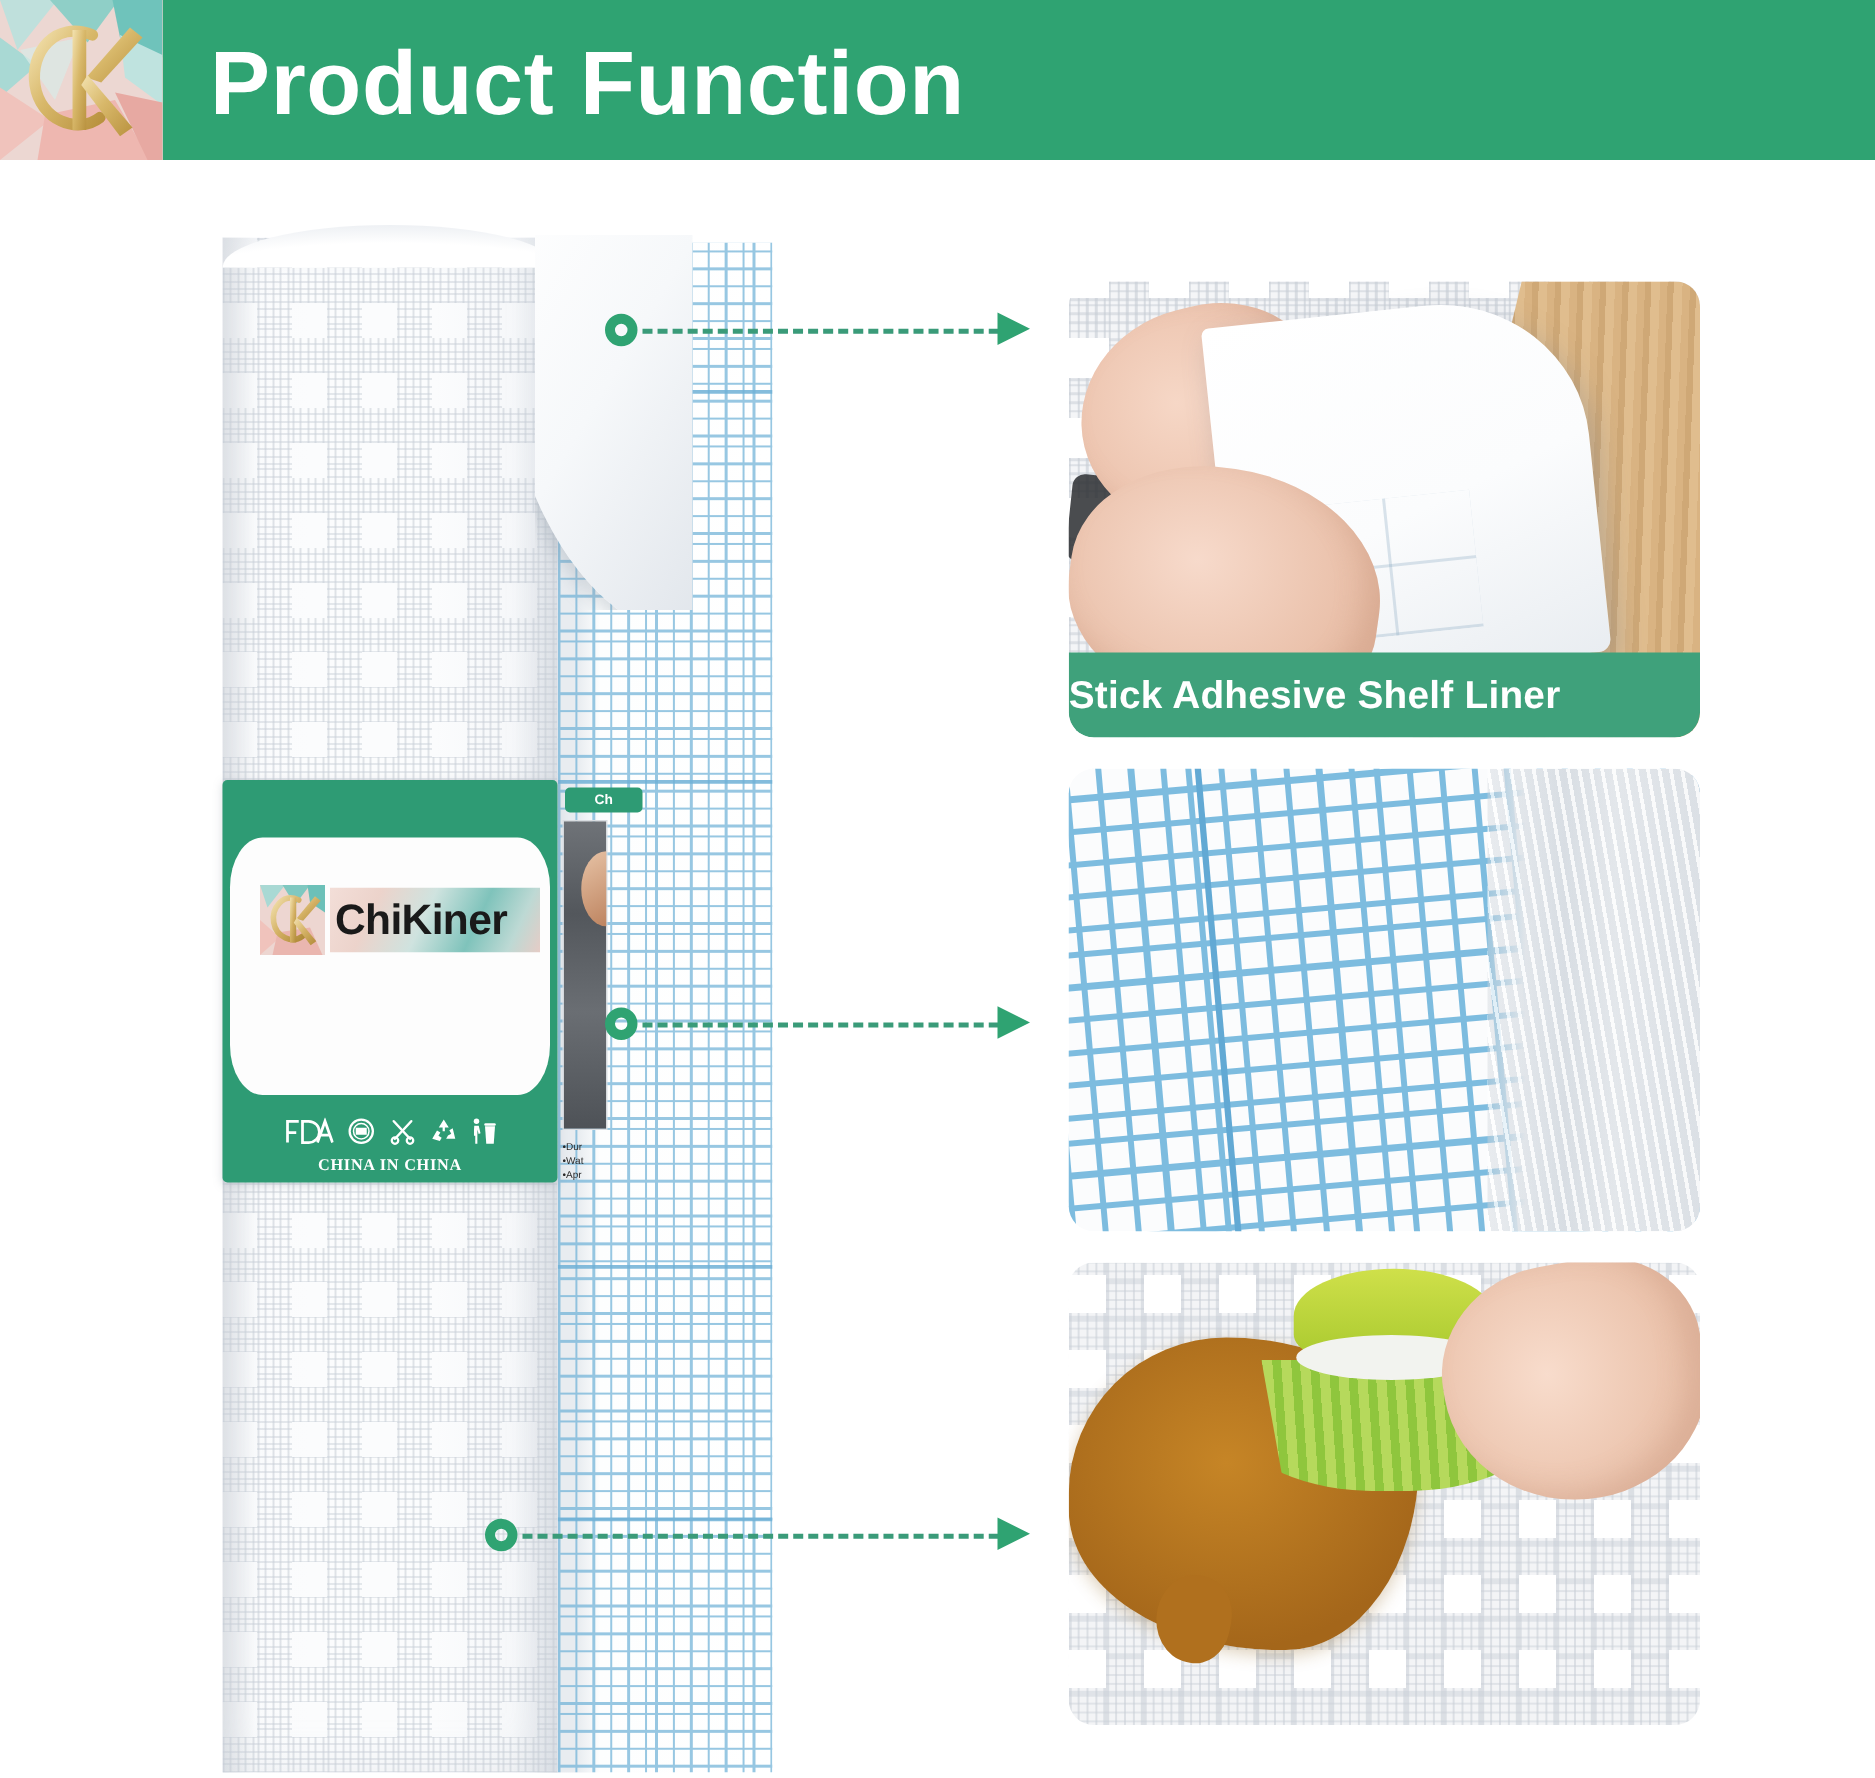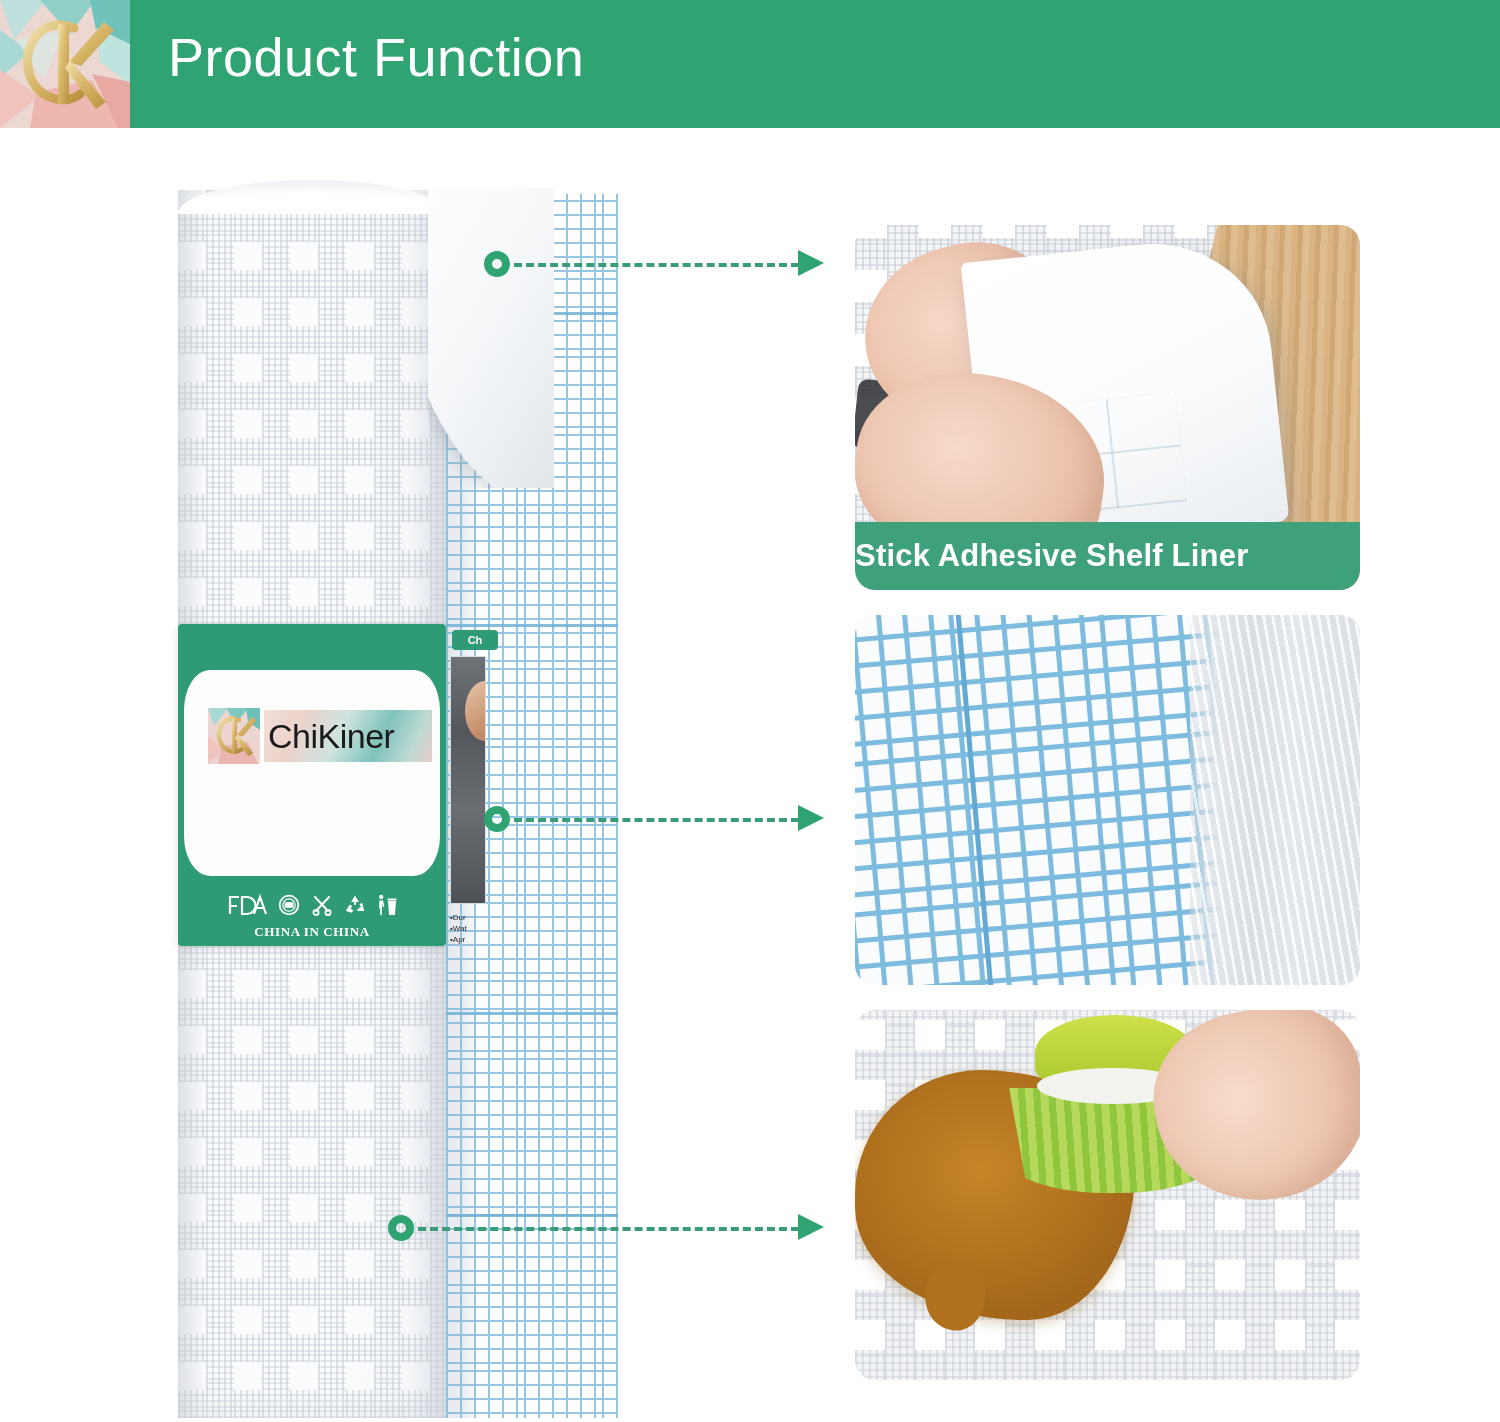--- a/index.html
+++ b/index.html
@@ -7,21 +7,21 @@
        font-family:"Liberation Sans",sans-serif;}
 
   
   .header{position:absolute;left:0;top:0;width:1500px;height:128px;}
   .header-band{position:absolute;left:130px;top:0;width:1370px;height:128px;
                background:#2FA372;}
   .logo-tile{position:absolute;left:0;top:0;width:130px;height:128px;
              overflow:hidden;background:#e9c3bd;}
   .logo-tile svg{display:block;width:130px;height:128px;}
   .header-title{position:absolute;left:168px;top:26px;
-                font-size:54px;font-weight:normal;color:#ffffff;
+                font-size:72px;font-weight:bold;color:#ffffff;
                 letter-spacing:.5px;white-space:nowrap;
                 font-family:"Liberation Sans",sans-serif;}
 
   
   .roll-area{position:absolute;left:160px;top:180px;width:460px;height:1240px;}
 
   .roll-body{position:absolute;left:18px;top:10px;width:268px;height:1228px;
     background:
       linear-gradient(90deg,
         rgba(225,228,232,.95) 0px,
@@ -90,35 +90,35 @@
     border-radius:26px 26px 26px 26px / 40px 40px 40px 40px;}
   .label-logo-row{position:absolute;left:30px;top:84px;width:224px;height:56px;
     display:flex;align-items:center;gap:4px;}
   .label-logo-tile{width:52px;height:56px;overflow:hidden;flex:none;}
   .label-logo-tile svg{display:block;width:52px;height:56px;}
   .label-wordmark{flex:1;height:52px;position:relative;overflow:hidden;}
   .label-wordmark .wm-bg{position:absolute;inset:0;
     background:
       linear-gradient(115deg,#f3ded8 0%,#ecd3cb 22%,#cfe3df 45%,#7fc3bb 68%,#bdd9d4 86%,#e6ccc6 100%);}
   .label-wordmark .wm-txt{position:absolute;left:4px;top:1px;right:0;
-    font-size:34px;font-weight:normal;color:#1a1a1a;letter-spacing:-.5px;
+    font-size:34px;font-weight:bold;color:#1a1a1a;letter-spacing:-.5px;
     font-family:"Liberation Sans",sans-serif;line-height:50px;}
   .label-sub{position:absolute;left:14px;top:148px;width:240px;
     text-align:center;font-family:"Liberation Serif",serif;
     font-size:15.5px;font-weight:bold;color:#1b1b1b;line-height:23px;}
   .label-icons{position:absolute;left:16px;top:264px;width:236px;height:34px;
     display:flex;align-items:center;justify-content:center;gap:11px;}
   .label-icons svg{display:block;}
   .label-made{position:absolute;left:0;top:300px;width:268px;text-align:center;
     font-family:"Liberation Serif",serif;font-size:13px;font-weight:bold;
     color:#ffffff;letter-spacing:.6px;}
 
   
   .label2{position:absolute;left:286px;top:444px;width:60px;height:322px;}
-  .label2-chip{position:absolute;left:6px;top:6px;width:46px;height:20px;
+  .label2-chip{position:absolute;left:6px;top:6px;width:62px;height:20px;
     background:#2E9B74;border-radius:4px;
     color:#fff;font-size:11px;font-weight:bold;line-height:20px;text-align:center;
     overflow:hidden;}
   .label2-photo{position:absolute;left:4px;top:32px;width:34px;height:246px;
     background:linear-gradient(180deg,#6f7378 0%,#53575c 30%,#6a6e73 62%,#4e5257 100%);
     border:1px solid #d9dde1;overflow:hidden;}
   .label2-photo:after{content:"";position:absolute;left:14px;top:24px;
     width:40px;height:60px;border-radius:50%;
     background:linear-gradient(150deg,#e7c3a6,#b77a55);}
   .label2-bullets{position:absolute;left:4px;top:288px;width:56px;

